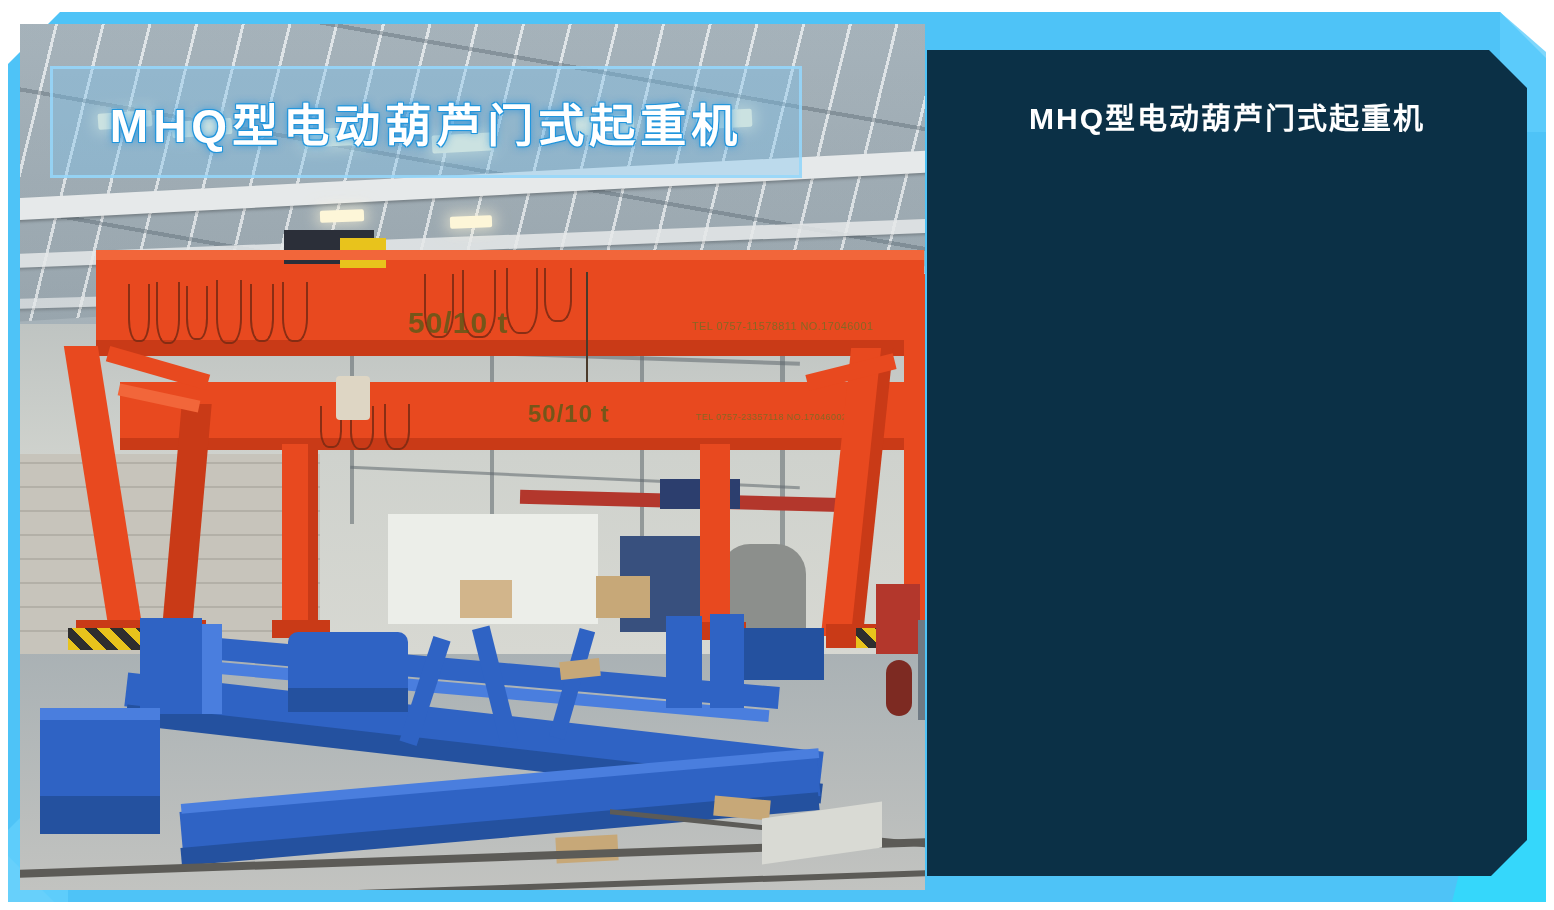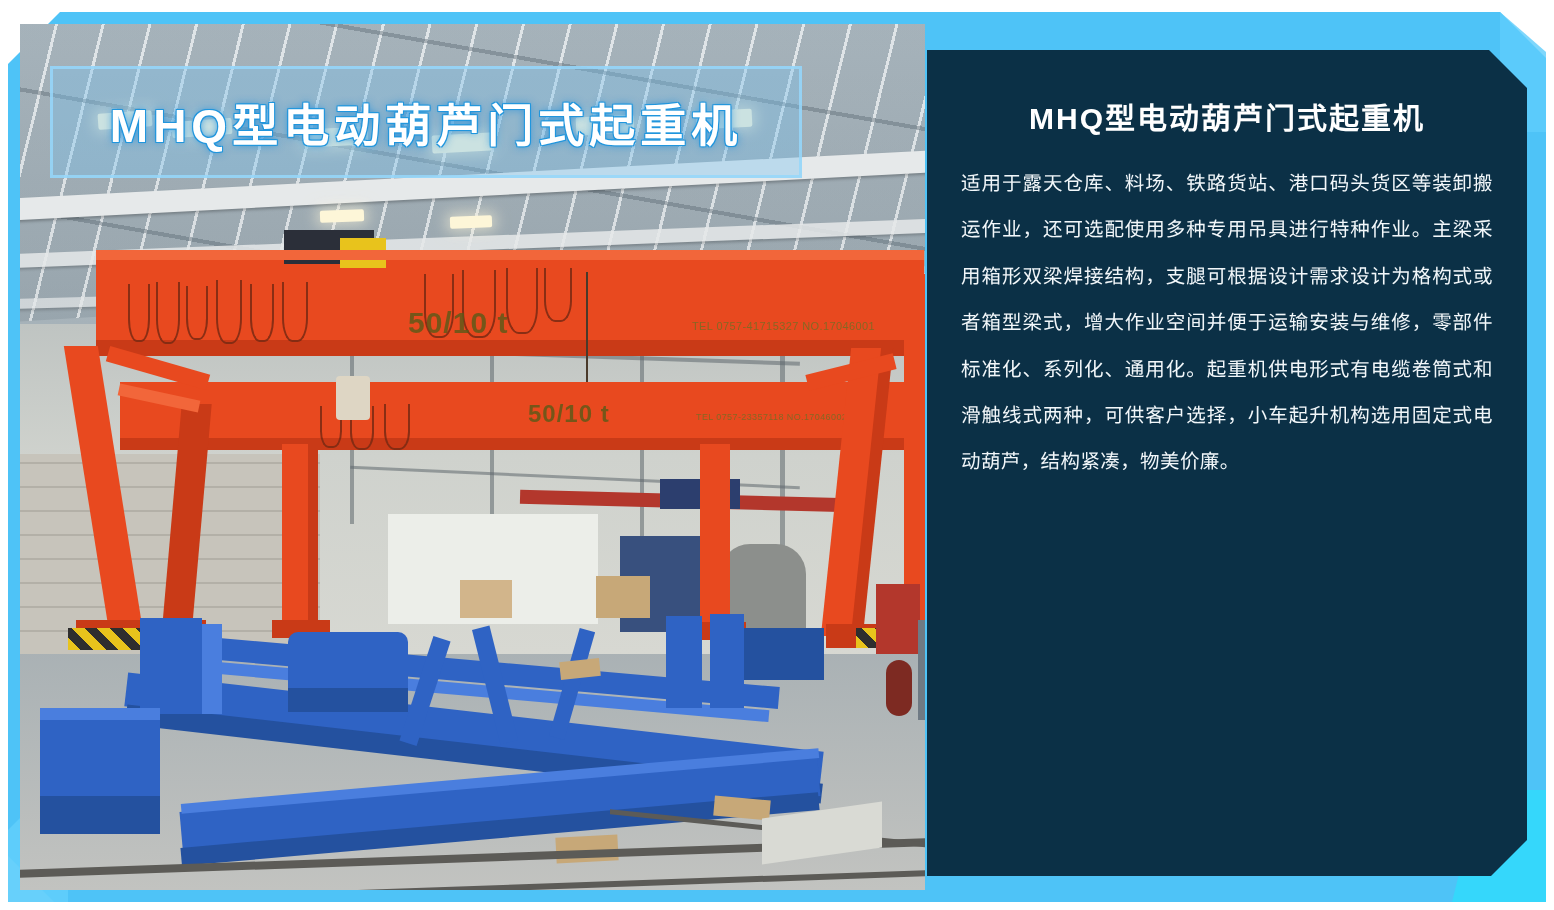--- a/index.html
+++ b/index.html
@@ -181,21 +181,21 @@
     <div class="chain" style="left:196px;top:256px;width:22px;height:62px;"></div>
     <div class="chain" style="left:230px;top:260px;width:20px;height:56px;"></div>
     <div class="chain" style="left:262px;top:258px;width:22px;height:58px;"></div>
     <div class="chain" style="left:404px;top:250px;width:26px;height:62px;"></div>
     <div class="chain" style="left:442px;top:246px;width:30px;height:66px;"></div>
     <div class="chain" style="left:486px;top:244px;width:28px;height:64px;"></div>
     <div class="chain" style="left:524px;top:244px;width:24px;height:52px;"></div>
 
     <div class="girder-txt" style="left:388px;top:282px;font-size:30px;">50/10 t</div>
 
-    <div class="tel-txt" style="left:672px;top:296px;font-size:11px;">TEL 0757-41715327  NO.17046001</div>
+    <div class="tel-txt" style="left:672px;top:296px;font-size:11px;">TEL 0757-11578811  NO.17046001</div>
 
     <div style="position:absolute;left:566px;top:248px;width:2px;height:118px;background:#4a3a2a;"></div>
 
     <div class="org" style="left:100px;top:358px;width:790px;height:62px;"></div>
     <div class="org-d" style="left:100px;top:414px;width:790px;height:12px;"></div>
     <div class="girder-txt" style="left:508px;top:376px;font-size:24px;">50/10 t</div>
     <div class="tel-txt" style="left:676px;top:388px;font-size:9px;">TEL 0757-23357118  NO.17046002</div>
     <div class="chain" style="left:300px;top:382px;width:18px;height:40px;"></div>
     <div class="chain" style="left:330px;top:382px;width:20px;height:42px;"></div>
     <div class="chain" style="left:364px;top:380px;width:22px;height:44px;"></div>
@@ -263,17 +263,16 @@
     <div style="position:absolute;left:742px;top:786px;width:120px;height:46px;background:#d9dad4;transform:skewY(-8deg);"></div>
 
     <div class="title-plate">
       <span>MHQ型电动葫芦门式起重机</span>
     </div>
   </div>
 
   <div class="panel">
     <div class="panel-inner">
       <h2>MHQ型电动葫芦门式起重机</h2>
-      <p>适用于露天仓库、料场、铁路货站、港口码头货区等装卸搬运作业，还可选配使用多种专用吊具进行特种作业。主梁采用箱形双梁焊接结构，支腿可根据设计需求设计为格构式或者箱型梁式，增大作业空间并便于运输安装与维修，零部件标准化、系列化、通用化。起重机供电形式有电缆卷筒式和滑触线式两种，可供客户选择，小车起升机构选用固定式电动葫芦，结构紧凑，物美价廉。</p>
     </div>
   </div>
 
 </div>
 
 </body></html>

